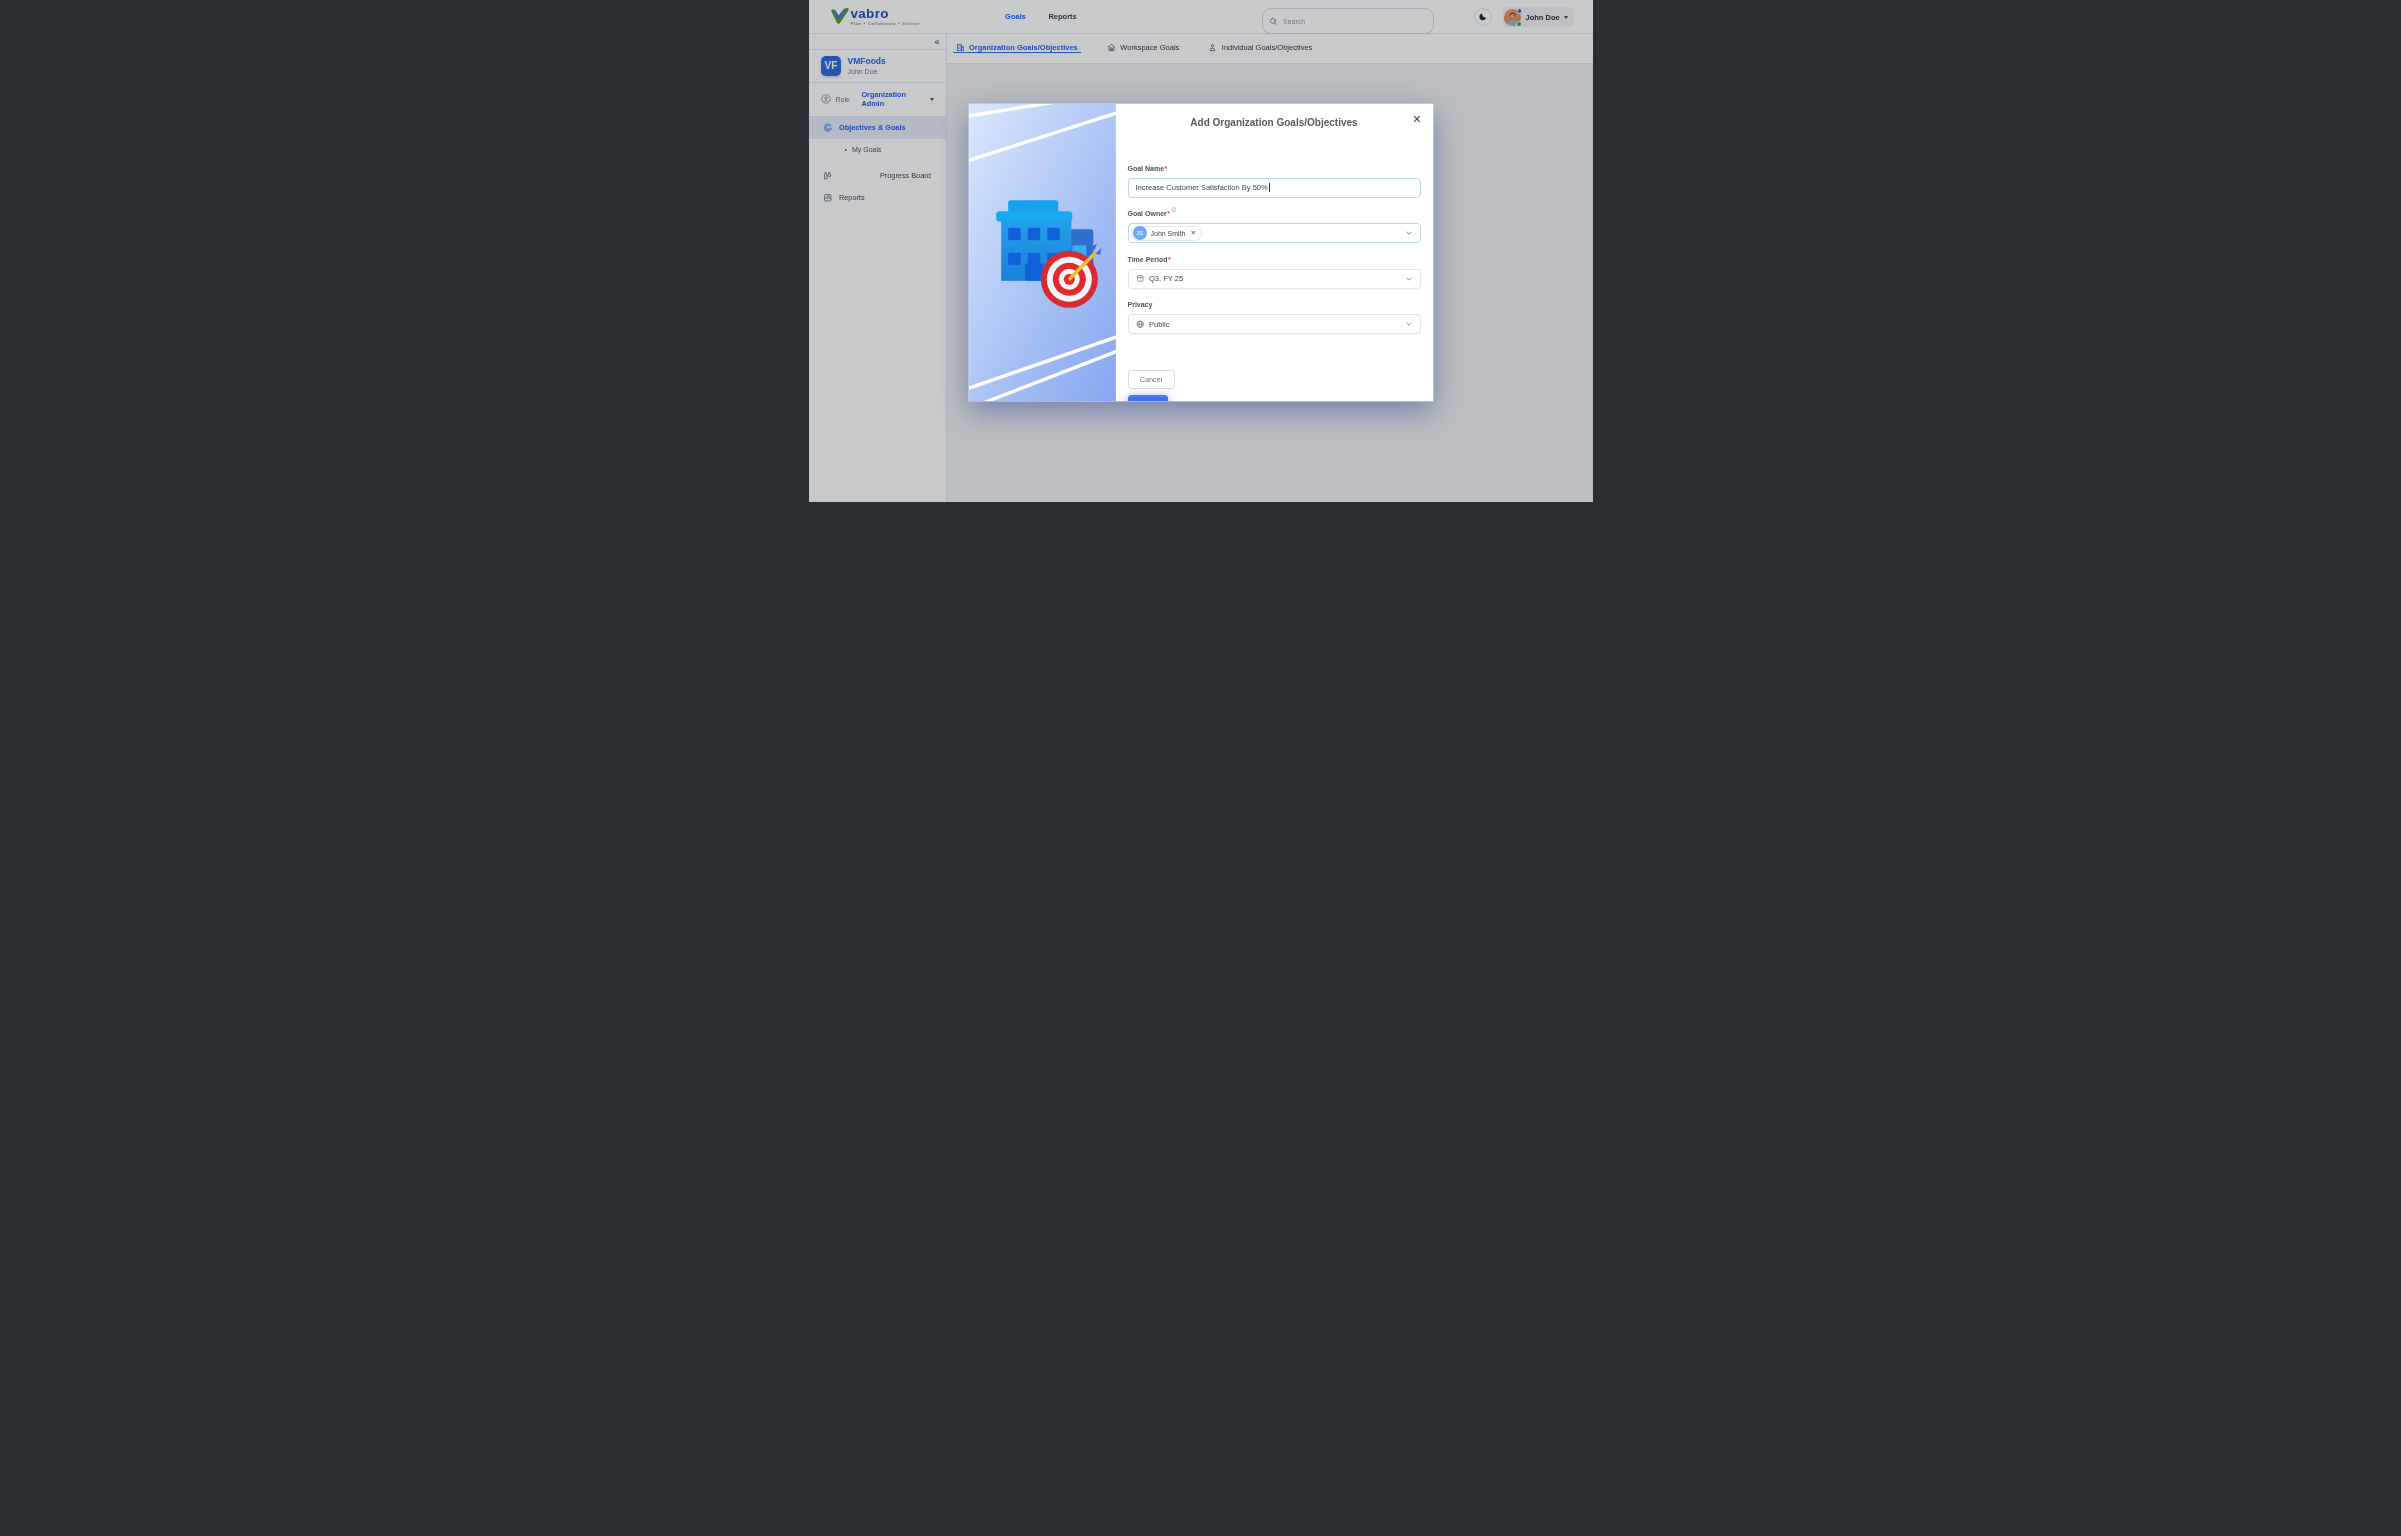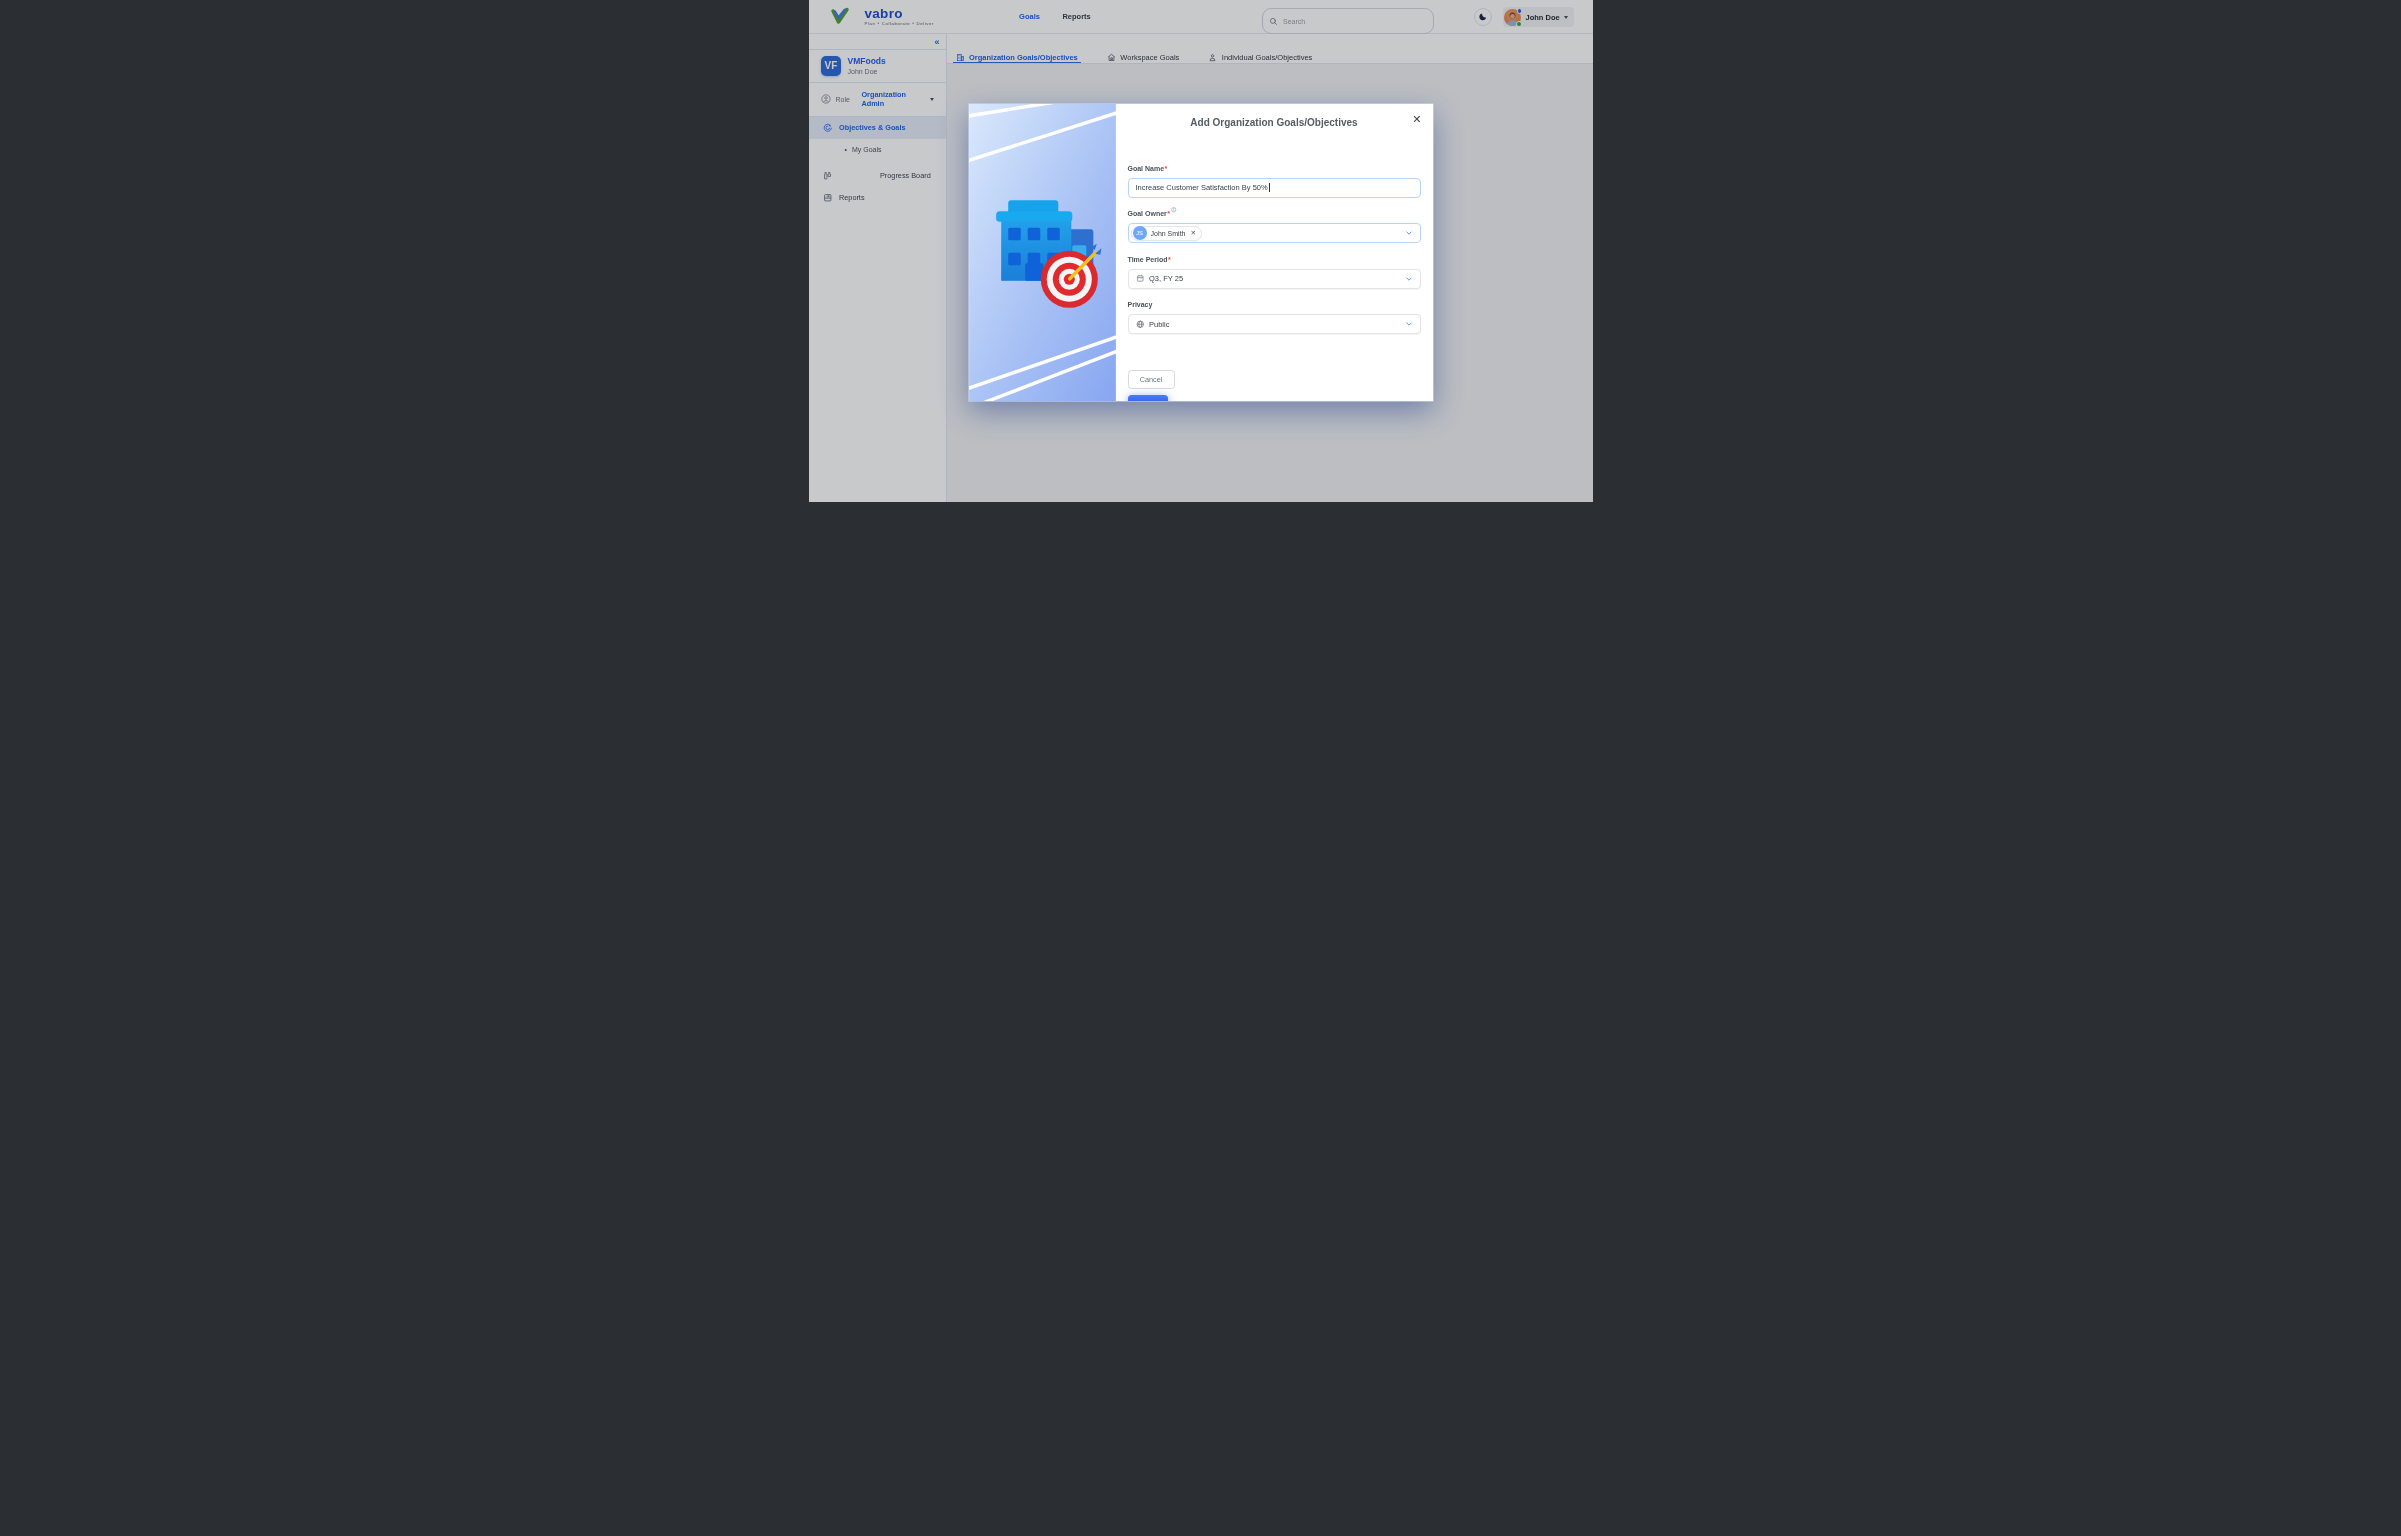--- a/index.html
+++ b/index.html
@@ -3,21 +3,21 @@
 <meta charset="utf-8">
 <style>
   html,body{margin:0;padding:0;background:#2b2e33;}
   *{box-sizing:border-box;}
   .app{position:relative;width:784px;height:502px;background:#f0f1f4;
        font-family:"Liberation Sans",sans-serif;overflow:hidden;margin:0 auto;}
 
   
   .header{position:absolute;top:0;left:0;right:0;height:34px;background:#ffffff;
           border-bottom:0.5px solid #e7e9ee;display:flex;align-items:center;z-index:1;}
-  .logo{display:flex;align-items:flex-end;margin-left:21px;gap:15px;}
+  .logo{display:flex;align-items:flex-end;margin-left:21px;gap:1px;}
   .logo-mark{width:20px;height:20px;flex:0 0 auto;}
   .logo-txt{display:flex;flex-direction:column;line-height:1;}
   .brand{font-size:13.5px;font-weight:bold;color:#2050c8;letter-spacing:0.3px;}
   .tagline{font-size:4.3px;color:#555a60;letter-spacing:0.6px;margin-top:1.5px;display:flex;gap:2px;align-items:center;}
   .tagline .dot{color:#58a22e;font-size:4.5px;}
   .topnav{display:flex;gap:22.5px;margin-left:85px;}
   .navlink{font-size:7.5px;font-weight:bold;color:#3a4150;cursor:pointer;}
   .navlink.active{color:#2563eb;}
   .search{position:absolute;left:453px;top:8px;width:172px;height:26px;border:0.5px solid #d4d7dc;
           border-radius:9px;display:flex;align-items:center;padding:8px 6px;gap:4px;background:#fff;}
@@ -56,21 +56,21 @@
   .rolecaret{margin-left:auto;margin-right:12px;}
   .sb-item{display:flex;align-items:center;gap:7px;height:22.5px;padding-left:14px;font-size:7.3px;
            color:#3f4753;cursor:pointer;}
   .sb-item.active{background:#e6eef9;color:#2563eb;font-weight:bold;}
   .sb-sub{display:flex;align-items:center;gap:5px;height:21px;padding-left:36px;font-size:7px;
           color:#4b5563;cursor:pointer;}
   .sb-sub .bullet{font-size:7px;color:#4b5563;}
 
   
   .main{position:absolute;top:34px;left:138px;right:0;bottom:0;}
-  .tabbar{height:29.5px;background:#fff;border-bottom:0.5px solid #e3e5e9;display:flex;align-items:flex-end;
+  .tabbar{height:29.5px;background:#fff;border-bottom:0.5px solid #e3e5e9;display:flex;align-items:center;
           padding-left:6px;gap:23px;}
   .tab{display:flex;align-items:center;gap:4.5px;font-size:7.5px;color:#333a45;cursor:pointer;
        border-bottom:1.5px solid transparent;padding:0 3px;}
   .tab.active{color:#2563eb;font-weight:bold;border-bottom-color:#2d6fe0;}
   .filterrow{position:relative;height:30px;}
   .tp-select{position:absolute;left:8px;top:4.5px;width:98px;height:20px;border:0.5px solid #d3d6db;
              border-radius:4px;background:#fdfdfd;display:flex;align-items:center;padding:0 7px;cursor:pointer;}
   .tp-label{font-size:7px;color:#6e7580;}
   .tp-value{font-size:7px;font-weight:bold;color:#262b33;margin-left:4px;}
   .tp-caret{margin-left:auto;}

